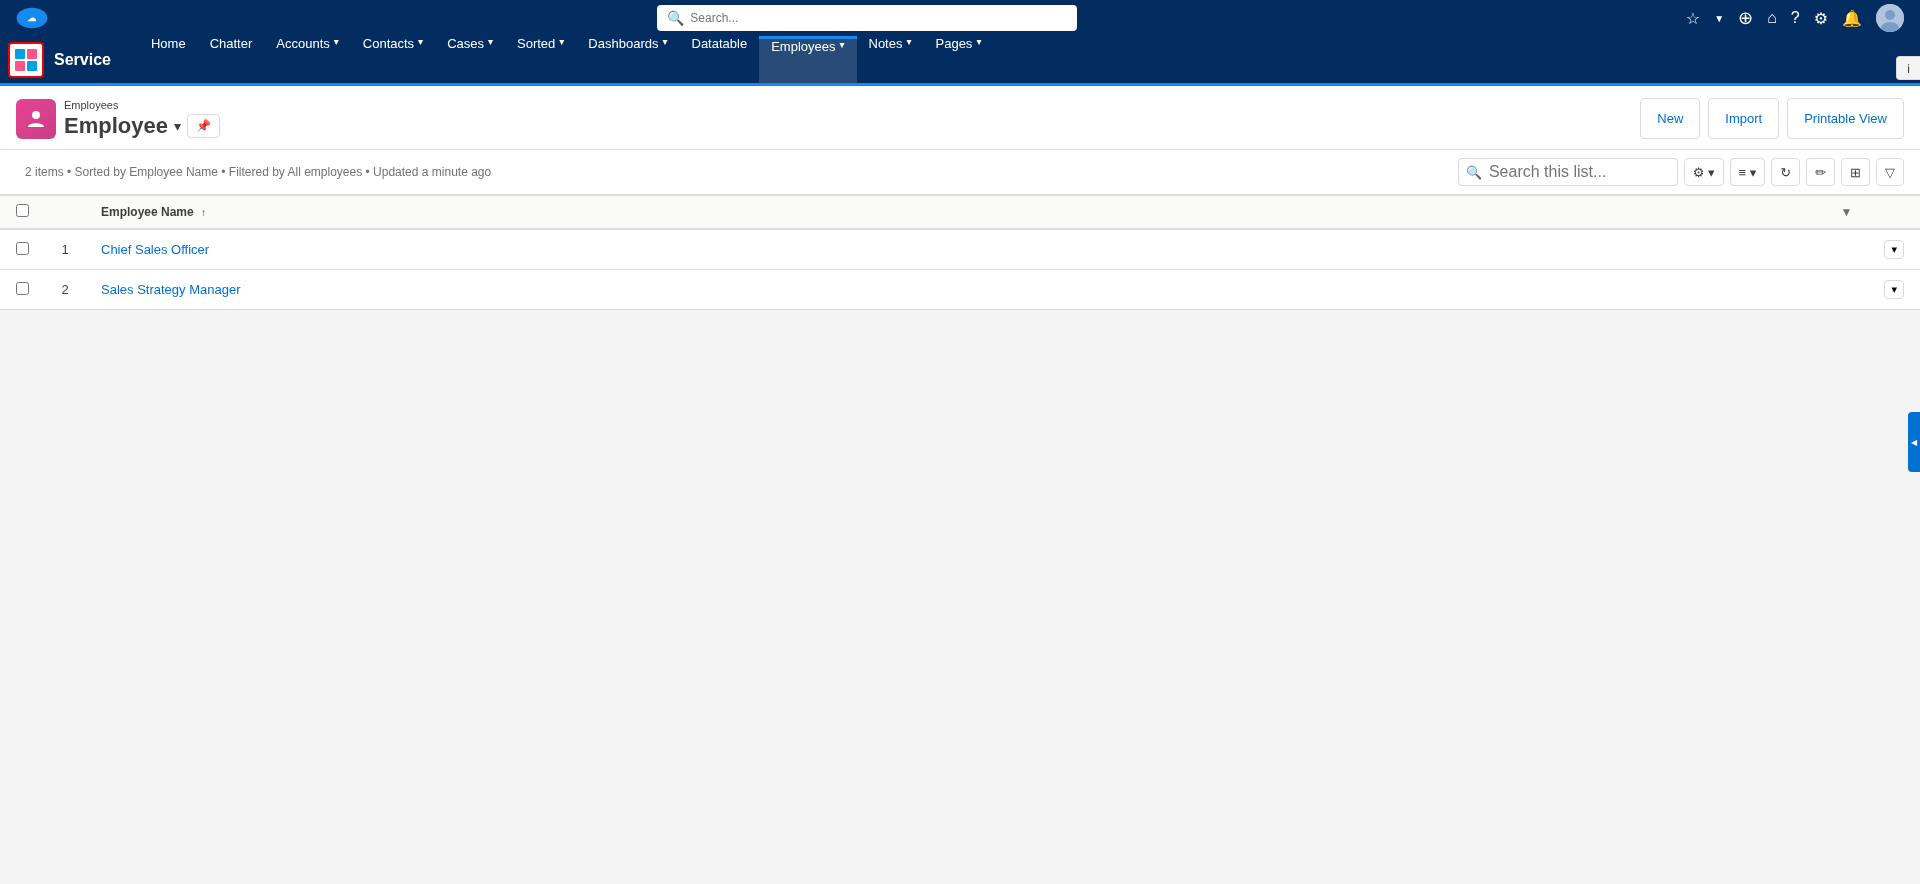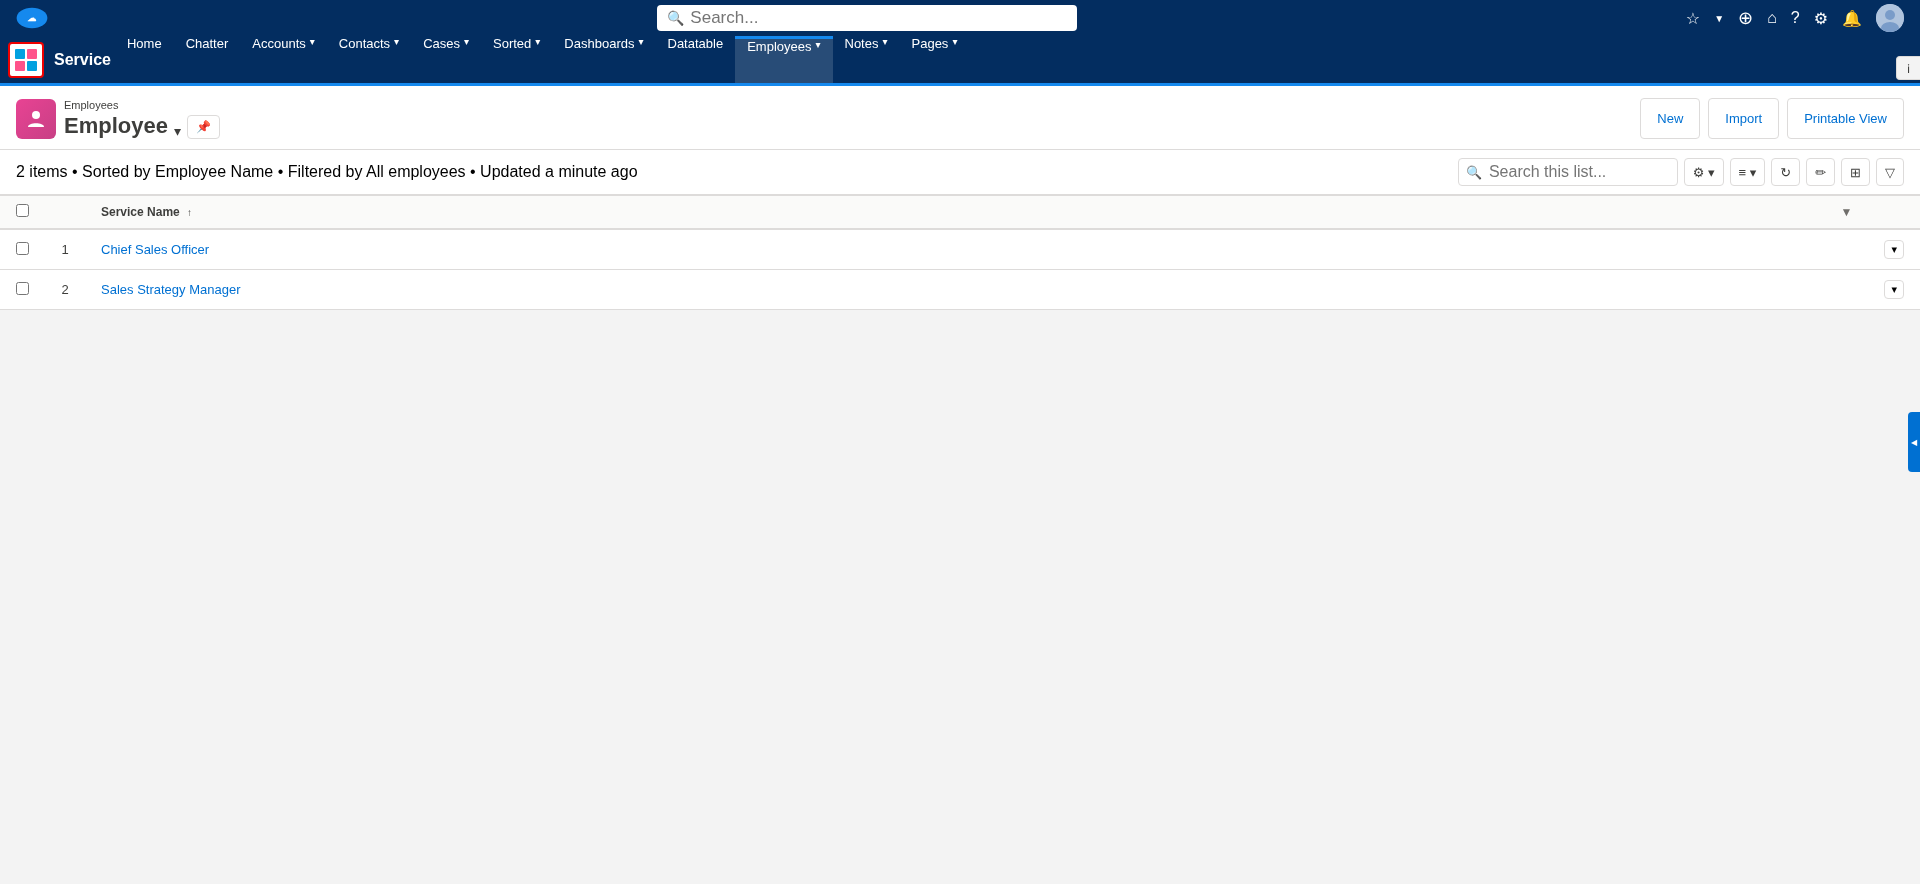--- a/index.html
+++ b/index.html
@@ -20,41 +20,41 @@
       flex: 0 0 420px;
       display: flex;
       align-items: center;
       background: white;
       border-radius: 4px;
       padding: 0 10px;
       height: 26px;
       gap: 6px;
     }
     .search-bar input {
-      border: none; outline: none; font-size: 17px; width: 100%; background: transparent; color: #8b5cf6;
+      border: none; outline: none; font-size: 12px; width: 100%; background: transparent; color: #8b5cf6;
     }
     .utility-bar-right { display: flex; align-items: center; gap: 14px; }
     .utility-icon { color: white; font-size: 16px; cursor: pointer; }
     .avatar { width: 28px; height: 28px; border-radius: 50%; background: #b0c4de; display: flex; align-items: center; justify-content: center; overflow: hidden; }
 
     
     .nav-bar {
       background: #032d60;
       border-bottom: 3px solid #1589ee;
       display: flex;
       align-items: center;
       padding: 0 8px;
       height: 50px;
       position: relative;
     }
     .nav-app-icon {
       width: 36px; height: 36px; background: white; border: 2px solid #e00; border-radius: 4px;
       display: flex; align-items: center; justify-content: center; margin-right: 10px;
     }
-    .nav-app-name { color: white; font-size: 16px; font-weight: 600; margin-right: 4px; }
+    .nav-app-name { color: white; font-size: 16px; font-weight: 600; margin-right: 28px; }
     .nav-items { display: flex; align-items: center; height: 100%; }
     .nav-item {
       display: flex; align-items: flex-start; color: white; padding: 0 12px; height: 100%;
       cursor: pointer; font-size: 13px; gap: 4px; white-space: nowrap; position: relative;
     }
     .nav-item.active {
       border-top: 3px solid #1589ee;
       background: rgba(255,255,255,0.15);
     }
     .nav-item.active::after {
@@ -105,21 +105,21 @@
 
     
     .list-toolbar {
       background: white;
       padding: 8px 16px;
       display: flex;
       align-items: center;
       justify-content: space-between;
       border-bottom: 1px solid #dddbda;
     }
-    .list-meta { font-size: 16px; color: #000000; }
+    .list-meta { font-size: 12px; color: #737373; margin-left: 9px; }
     .toolbar-actions { display: flex; align-items: center; gap: 6px; }
     .search-list {
       display: flex; align-items: center; background: white;
       border: 1px solid #dddbda; border-radius: 4px; padding: 0 8px; height: 28px; gap: 6px;
       width: 220px;
     }
     .search-list input { border: none; outline: none; font-size: 13px; width: 100%; }
     .icon-btn {
       border: 1px solid #dddbda; background: white; padding: 4px 8px;
       border-radius: 4px; cursor: pointer; font-size: 13px; color: #3e3e3c;
@@ -256,21 +256,21 @@
     <div class="list-title-row">
       <div class="list-icon">
         <svg width="22" height="22" viewBox="0 0 22 22">
           <rect width="22" height="22" rx="3" fill="transparent"></rect>
           <circle cx="11" cy="7" r="4" fill="white"></circle>
           <path d="M3 19 c0-5 16-5 16 0" fill="white"></path>
         </svg>
       </div>
       <div>
         <div class="breadcrumb">Employees</div>
-        <div style="display:flex; align-items:flex-end; gap:6px;">
+        <div style="display:flex; align-items:center; gap:6px;">
           <span class="list-title">Employee</span>
           <span class="list-title-dropdown">▾</span>
           <button class="pin-btn">📌</button>
         </div>
       </div>
     </div>
     <div class="list-header-right">
       <button class="btn btn-new">New</button>
       <button class="btn">Import</button>
       <button class="btn">Printable View</button>
@@ -294,21 +294,21 @@
   </div>
 
   <table class="list-table">
     <thead>
       <tr>
         <th style="width:40px;">
           <input type="checkbox" style="">
         </th>
         <th style="width:40px; text-align:center;"></th>
         <th>
-          <span>Service Name</span>
+          <span>Employee Name</span>
           <span class="sort-icon">↑</span>
           <span class="th-chevron">▼</span>
         </th>
         <th class="col-actions"></th>
       </tr>
     </thead>
     <tbody>
       <tr>
         <td><input type="checkbox" style=""></td>
         <td class="row-num">1</td>

